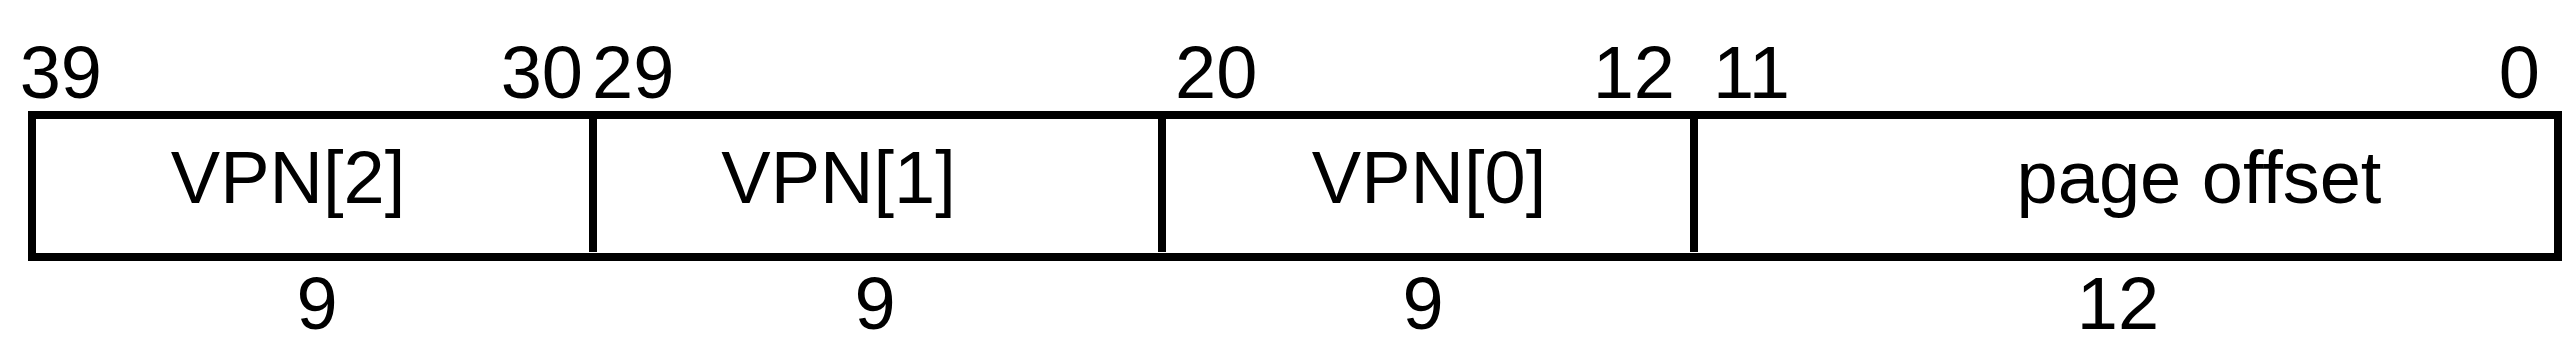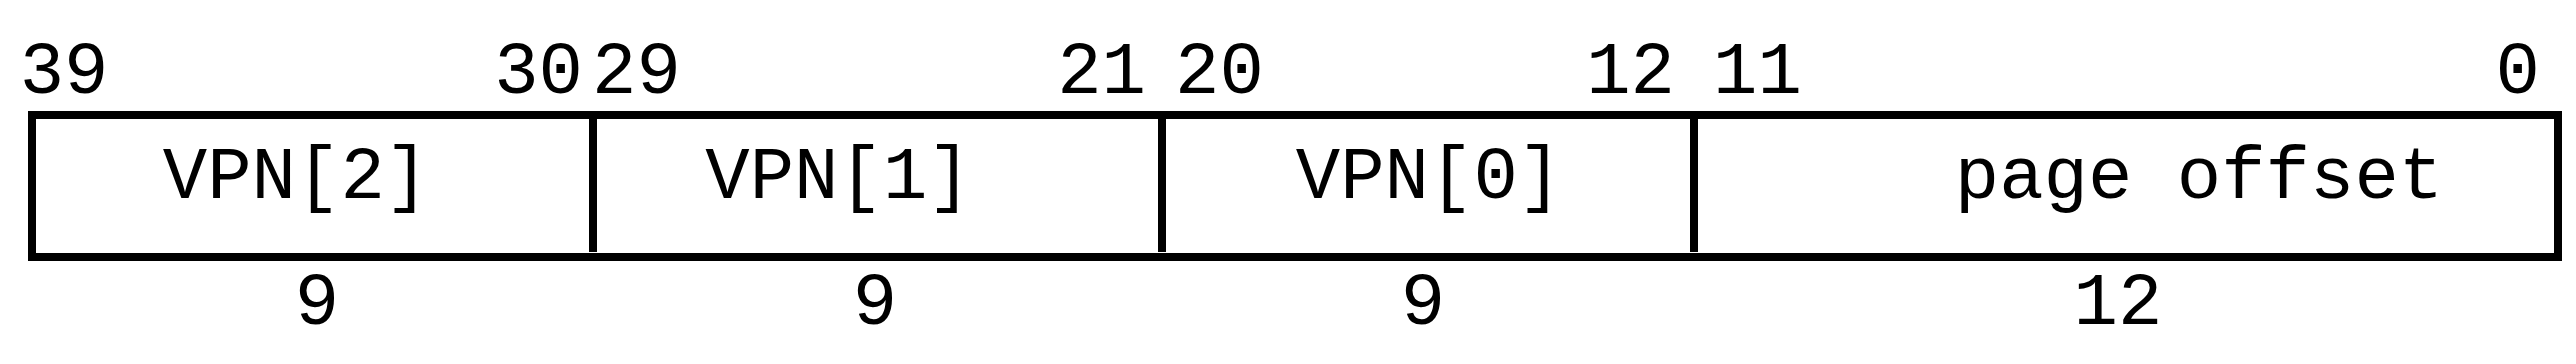--- a/index.html
+++ b/index.html
@@ -6,21 +6,21 @@
     margin: 0;
     padding: 0;
     background: #ffffff;
   }
   .canvas {
     position: relative;
     width: 2576px;
     height: 365px;
     background: #ffffff;
     color: #000000;
-    font-family: Liberation Mono, monospace;
+    font-family: Liberation Sans, sans-serif;
     overflow: hidden;
     text-align: center;
   }
   .bit-label {
     position: absolute;
     top: 36px;
     font-size: 74px;
     line-height: 1;
     white-space: pre;
   }
@@ -64,33 +64,32 @@
   }
 </style>
 </head>
 <body>
 
 <div class="canvas">
 
   <span class="bit-label" style="left:19.7px">39</span>
   <span class="bit-label" style="right:1993px">30</span>
   <span class="bit-label" style="left:592px">29</span>
-  <span class="bit-label" style="right:1430px">21</span>
   <span class="bit-label" style="left:1175px">20</span>
   <span class="bit-label" style="right:901px">12</span>
   <span class="bit-label" style="left:1713px">11</span>
   <span class="bit-label" style="right:36px">0</span>
 
   <div class="addr-box"></div>
 
   <div class="divider" style="left:589px"></div>
   <div class="divider" style="left:1158px"></div>
   <div class="divider" style="left:1690px"></div>
 
-  <div class="cell" style="left:44px;   width:504px">
+  <div class="cell" style="left:36px;   width:504px">
     <span>VPN[2]</span>
   </div>
   <div class="cell" style="left:597px;  width:483px">
     <span>VPN[1]</span>
   </div>
   <div class="cell" style="left:1167px; width:524px">
     <span>VPN[0]</span>
   </div>
   <div class="cell" style="left:1699px; width:1000px">
     <span>page offset</span>

